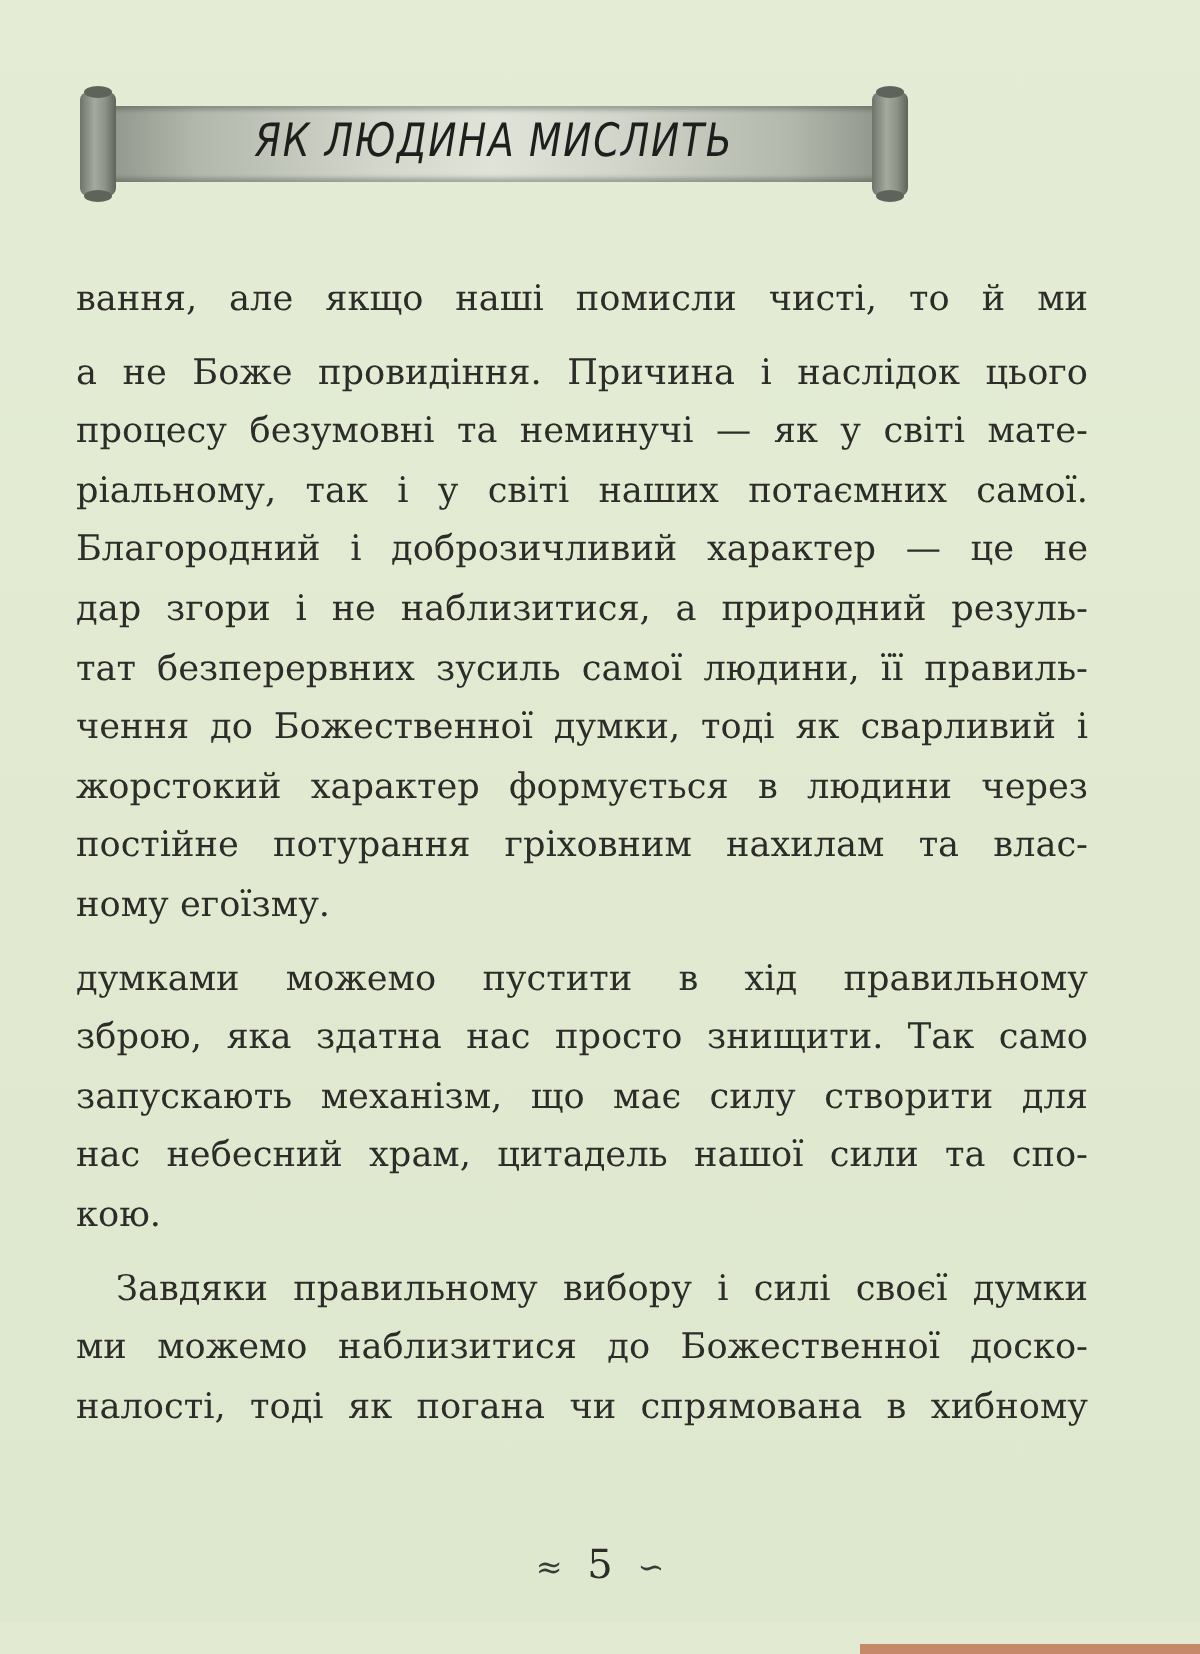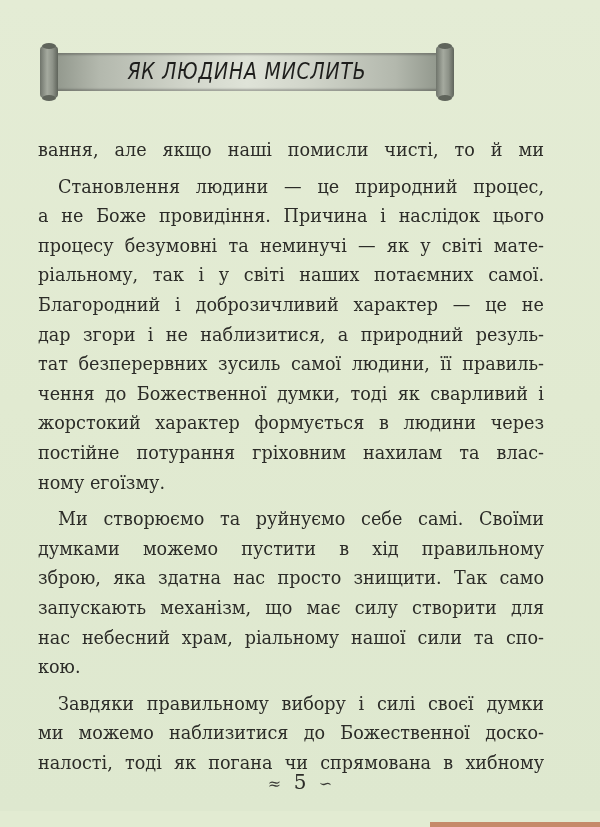--- a/index.html
+++ b/index.html
@@ -135,40 +135,38 @@
   </div>
 
   <div class="body-text">
 
     <div>
       <span class="line">вання, але якщо наші помисли чисті, то й ми</span>
     </div>
     <div class="para-gap"></div>
 
     <div>
-      <span class="line indent">Становлення людини — це природний процес,</span>
       <span class="line">а не Боже провидіння. Причина і наслідок цього</span>
       <span class="line">процесу безумовні та неминучі — як у світі мате-</span>
       <span class="line">ріальному, так і у світі наших потаємних самої.</span>
       <span class="line">Благородний і доброзичливий характер — це не</span>
       <span class="line">дар згори і не наблизитися, а природний резуль-</span>
       <span class="line">тат безперервних зусиль самої людини, її правиль-</span>
       <span class="line">чення до Божественної думки, тоді як сварливий і</span>
       <span class="line">жорстокий характер формується в людини через</span>
       <span class="line">постійне потурання гріховним нахилам та влас-</span>
       <span class="line last">ному егоїзму.</span>
     </div>
     <div class="para-gap"></div>
 
     <div>
-      <span class="line indent">Ми створюємо та руйнуємо себе самі. Своїми</span>
       <span class="line">думками можемо пустити в хід правильному</span>
       <span class="line">зброю, яка здатна нас просто знищити. Так само</span>
       <span class="line">запускають механізм, що має силу створити для</span>
-      <span class="line">нас небесний храм, ріальному нашої сили та спо-</span>
+      <span class="line">нас небесний храм, цитадель нашої сили та спо-</span>
       <span class="line last">кою.</span>
     </div>
     <div class="para-gap"></div>
 
     <div>
       <span class="line indent">Завдяки правильному вибору і силі своєї думки</span>
       <span class="line">ми можемо наблизитися до Божественної доско-</span>
       <span class="line">налості, тоді як погана чи спрямована в хибному</span>
     </div>
   </div>

